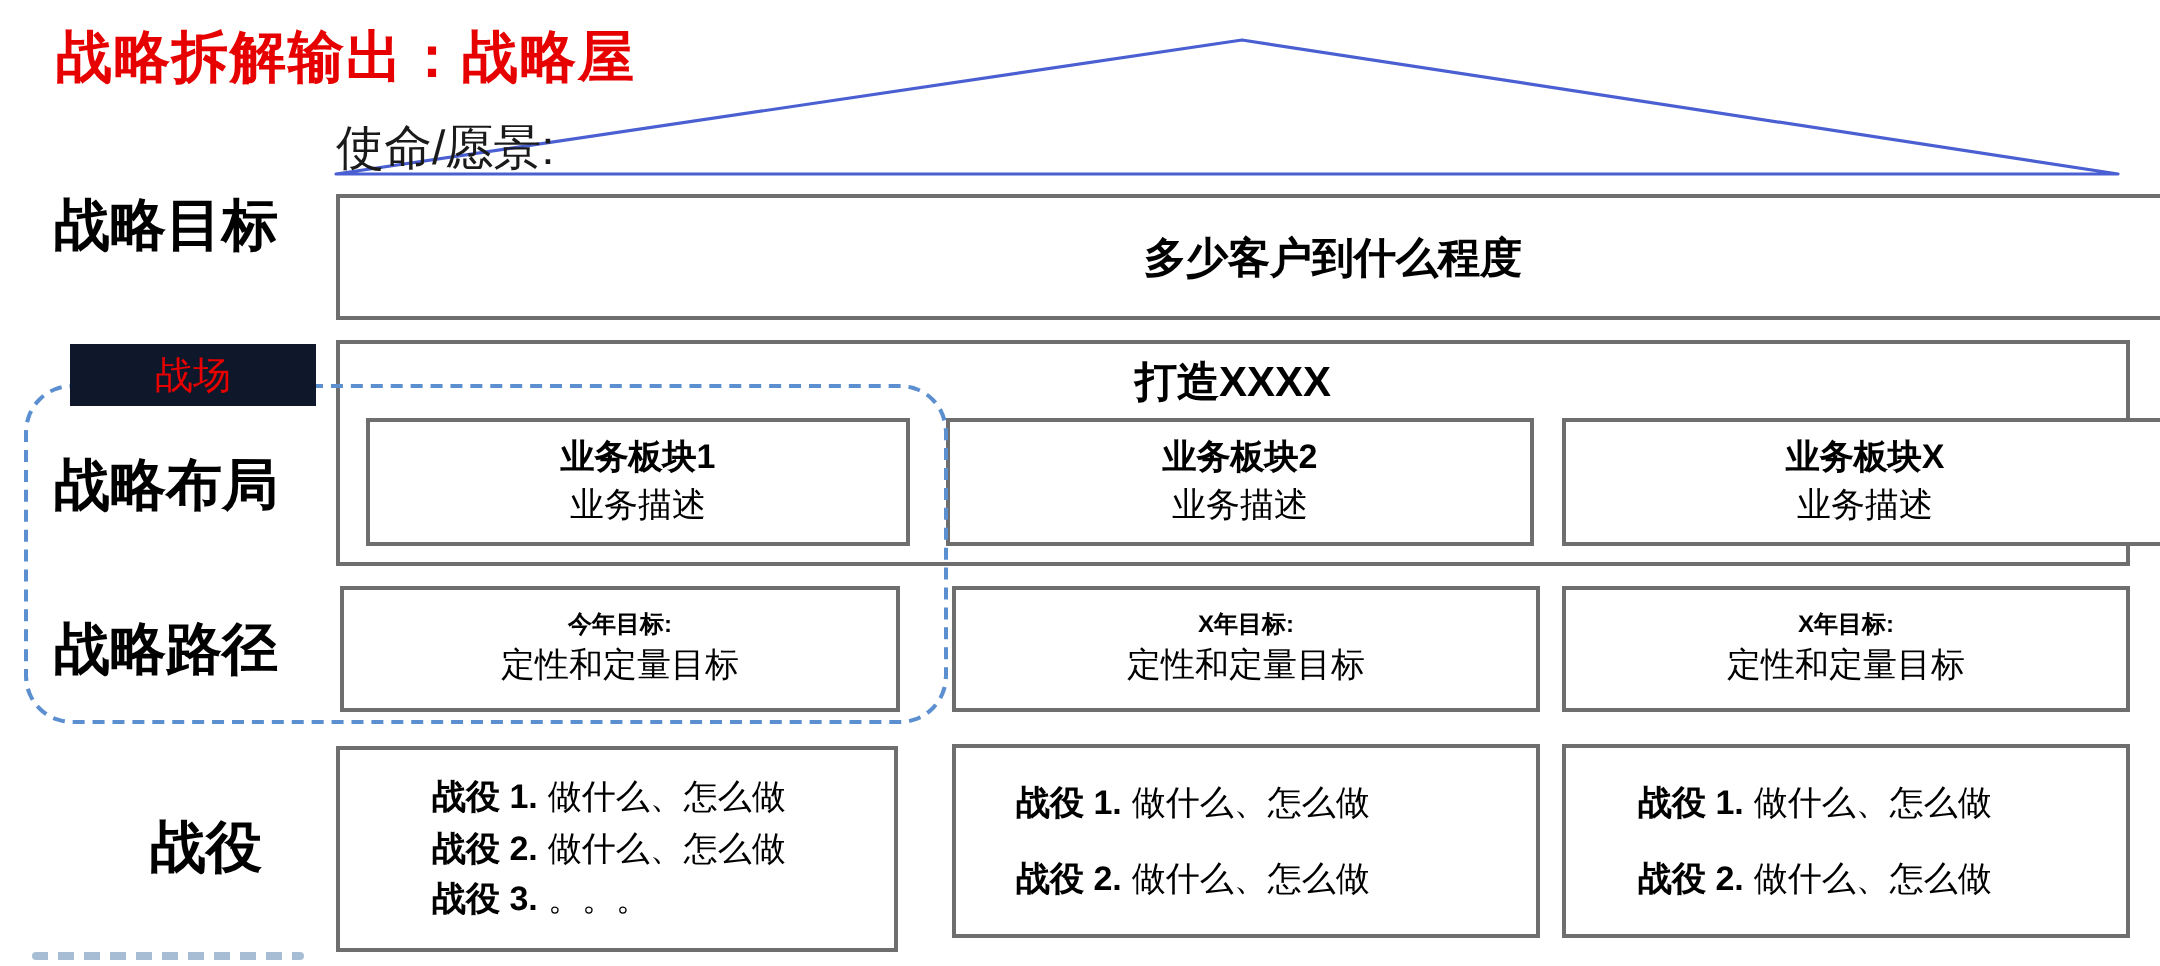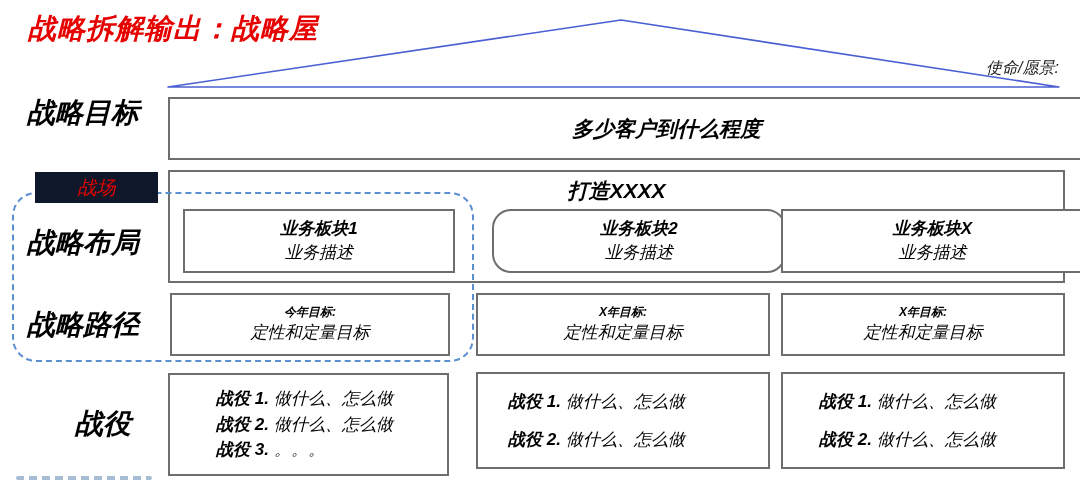--- a/index.html
+++ b/index.html
@@ -1,38 +1,38 @@
 <!DOCTYPE html>
 <html><head>
 <meta charset="utf-8">
 <style>
   html,body{margin:0;padding:0;background:#fff;}
   .stage{position:relative;width:1080px;height:483px;background:#fff;overflow:hidden;
-         font-family:"Liberation Sans",sans-serif;color:#000;font-style:italic;}
+         font-family:"Liberation Sans",sans-serif;color:#000;}
   .abs{position:absolute;}
   .page-title{left:28px;top:10px;font-size:28px;font-weight:bold;color:#e60000;letter-spacing:1px;white-space:nowrap;}
   .roof-svg{left:0;top:0;width:1080px;height:483px;z-index:0;}
-  .mission{left:168px;top:58px;width:891px;text-align:right;font-size:16px;color:#1a1a1a;z-index:1;}
+  .mission{left:168px;top:58px;width:891px;text-align:left;font-size:24px;color:#1a1a1a;z-index:1;}
   .side-label{left:0;width:166px;text-align:center;font-size:28px;font-weight:bold;z-index:2;white-space:nowrap;}
   .lbl-goal{top:94px;}
   .lbl-layout{top:224px;}
   .lbl-path{top:306px;}
   .lbl-campaign{top:405px;padding-left:20px;}
   .chip{left:35px;top:172px;width:123px;height:31px;background:#0f172a;color:#e60000;
         font-size:19px;display:flex;align-items:center;justify-content:center;z-index:4;}
   .dashed-region{left:12px;top:192px;width:458px;height:166px;border:2px dashed #5b8fd0;
         border-radius:24px;z-index:3;pointer-events:none;}
   .box{position:absolute;border:2px solid #6e6e6e;background:#fff;box-sizing:border-box;z-index:1;}
   .goal-box{left:168px;top:97px;width:997px;height:63px;display:flex;align-items:center;justify-content:center;
         font-size:21px;font-weight:bold;}
   .layout-outer{left:168px;top:170px;width:897px;height:113px;}
   .banner{text-align:center;font-size:21px;font-weight:bold;margin-top:5px;}
   .block{top:209px;height:64px;display:flex;flex-direction:column;align-items:center;justify-content:center;line-height:1.4;}
   .b1{left:183px;width:272px;}
-  .b2{left:492px;width:294px;border-radius:19px;}
+  .b2{left:473px;width:294px;}
   .b3{left:781px;width:303px;}
   .block .t{font-size:17px;font-weight:bold;}
   .block .d{font-size:17px;}
   .pathbox{top:293px;height:63px;display:flex;flex-direction:column;align-items:center;justify-content:center;line-height:1.4;}
   .p1{left:170px;width:280px;}
   .p2{left:476px;width:294px;}
   .p3{left:781px;width:284px;}
   .pathbox .t{font-size:12px;font-weight:bold;}
   .pathbox .d{font-size:17px;}
   .campbox{display:flex;flex-direction:column;font-size:17px;}

